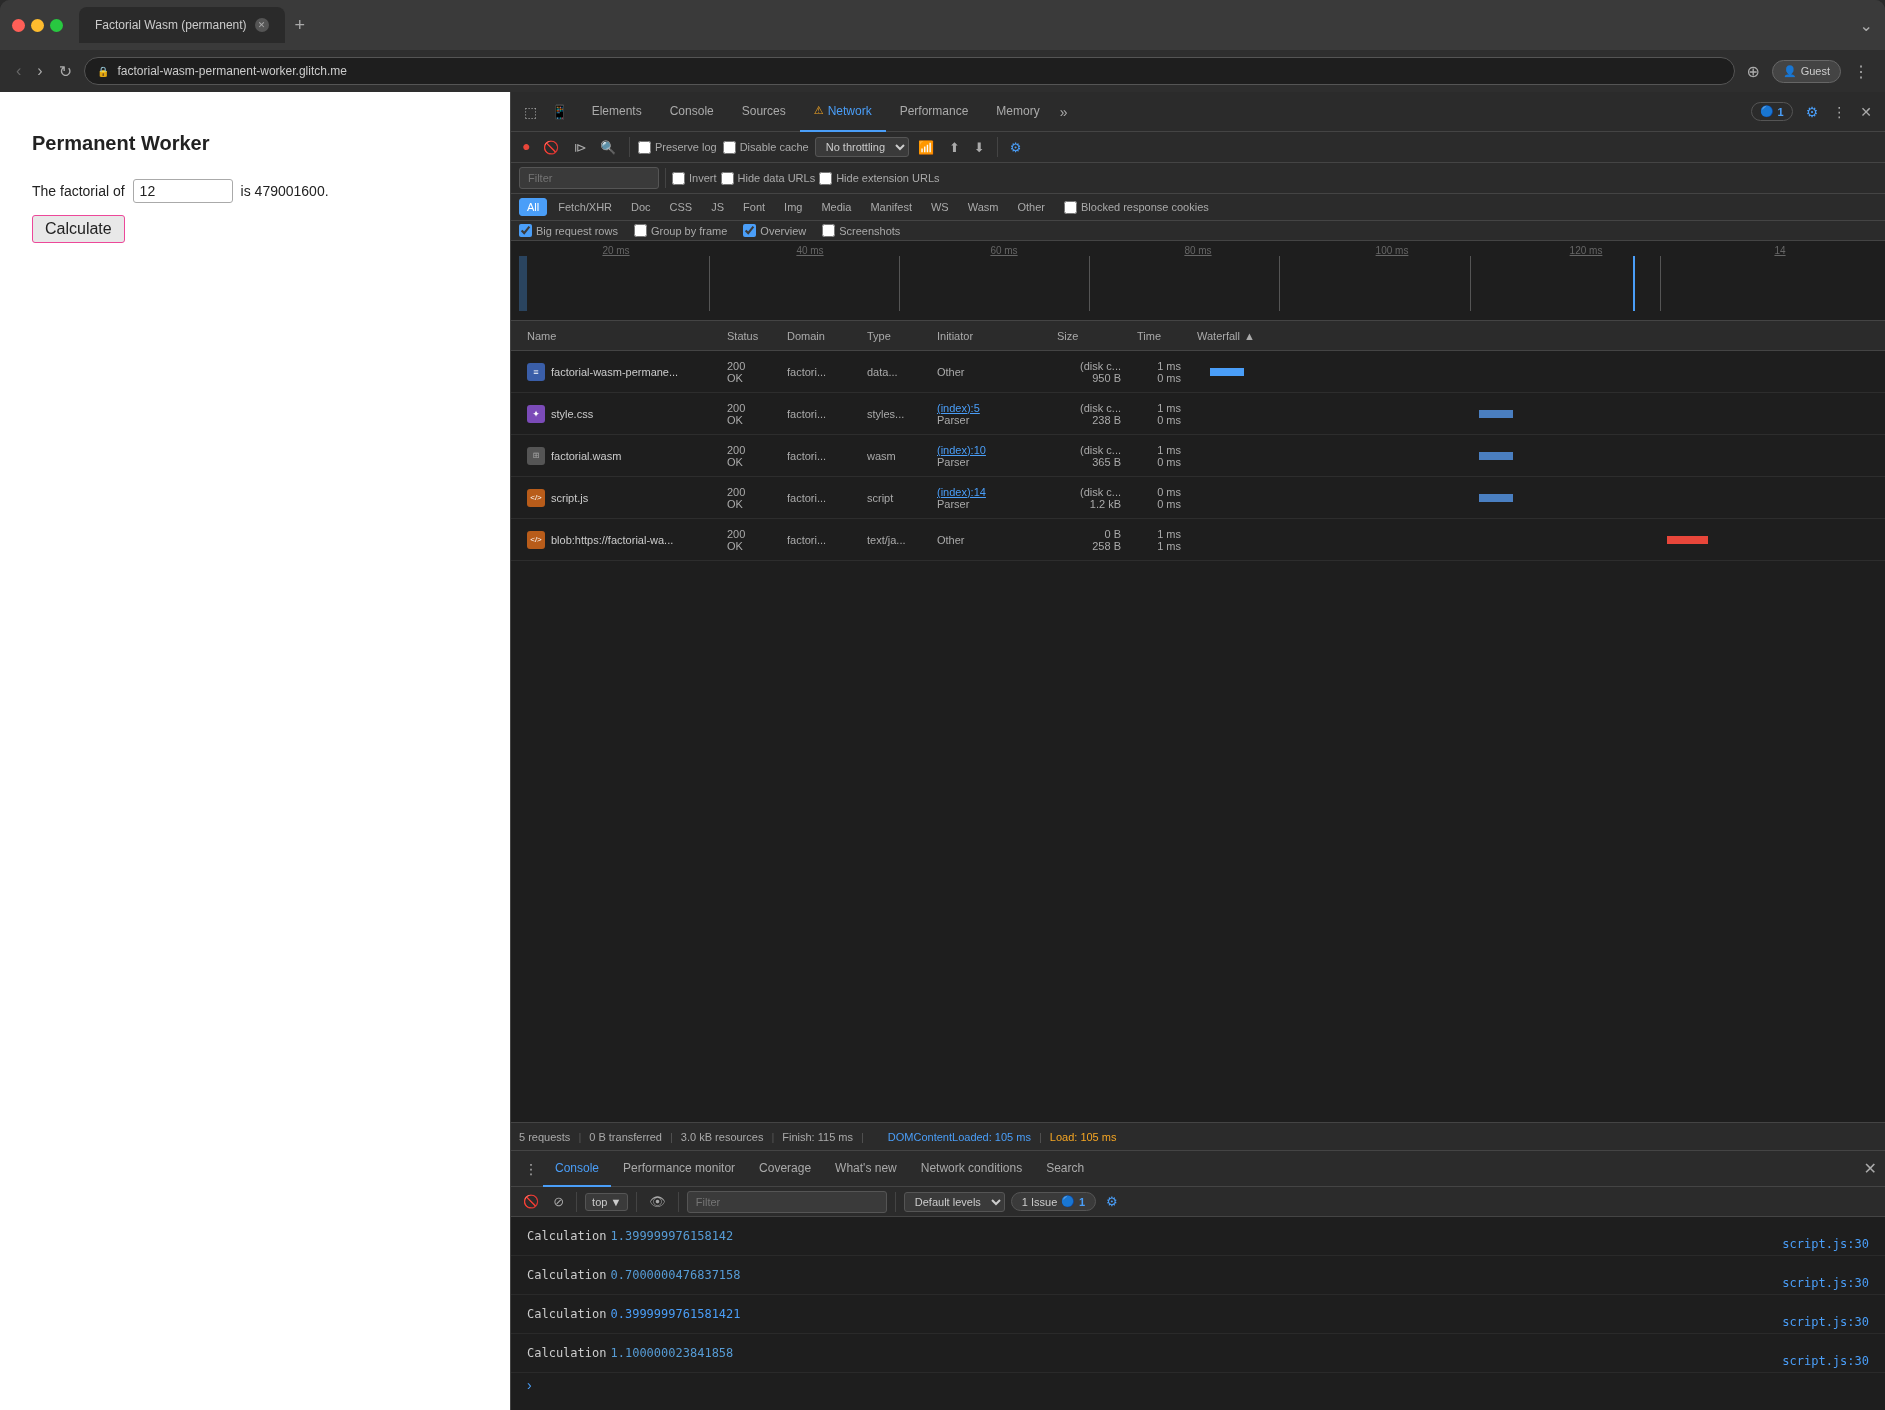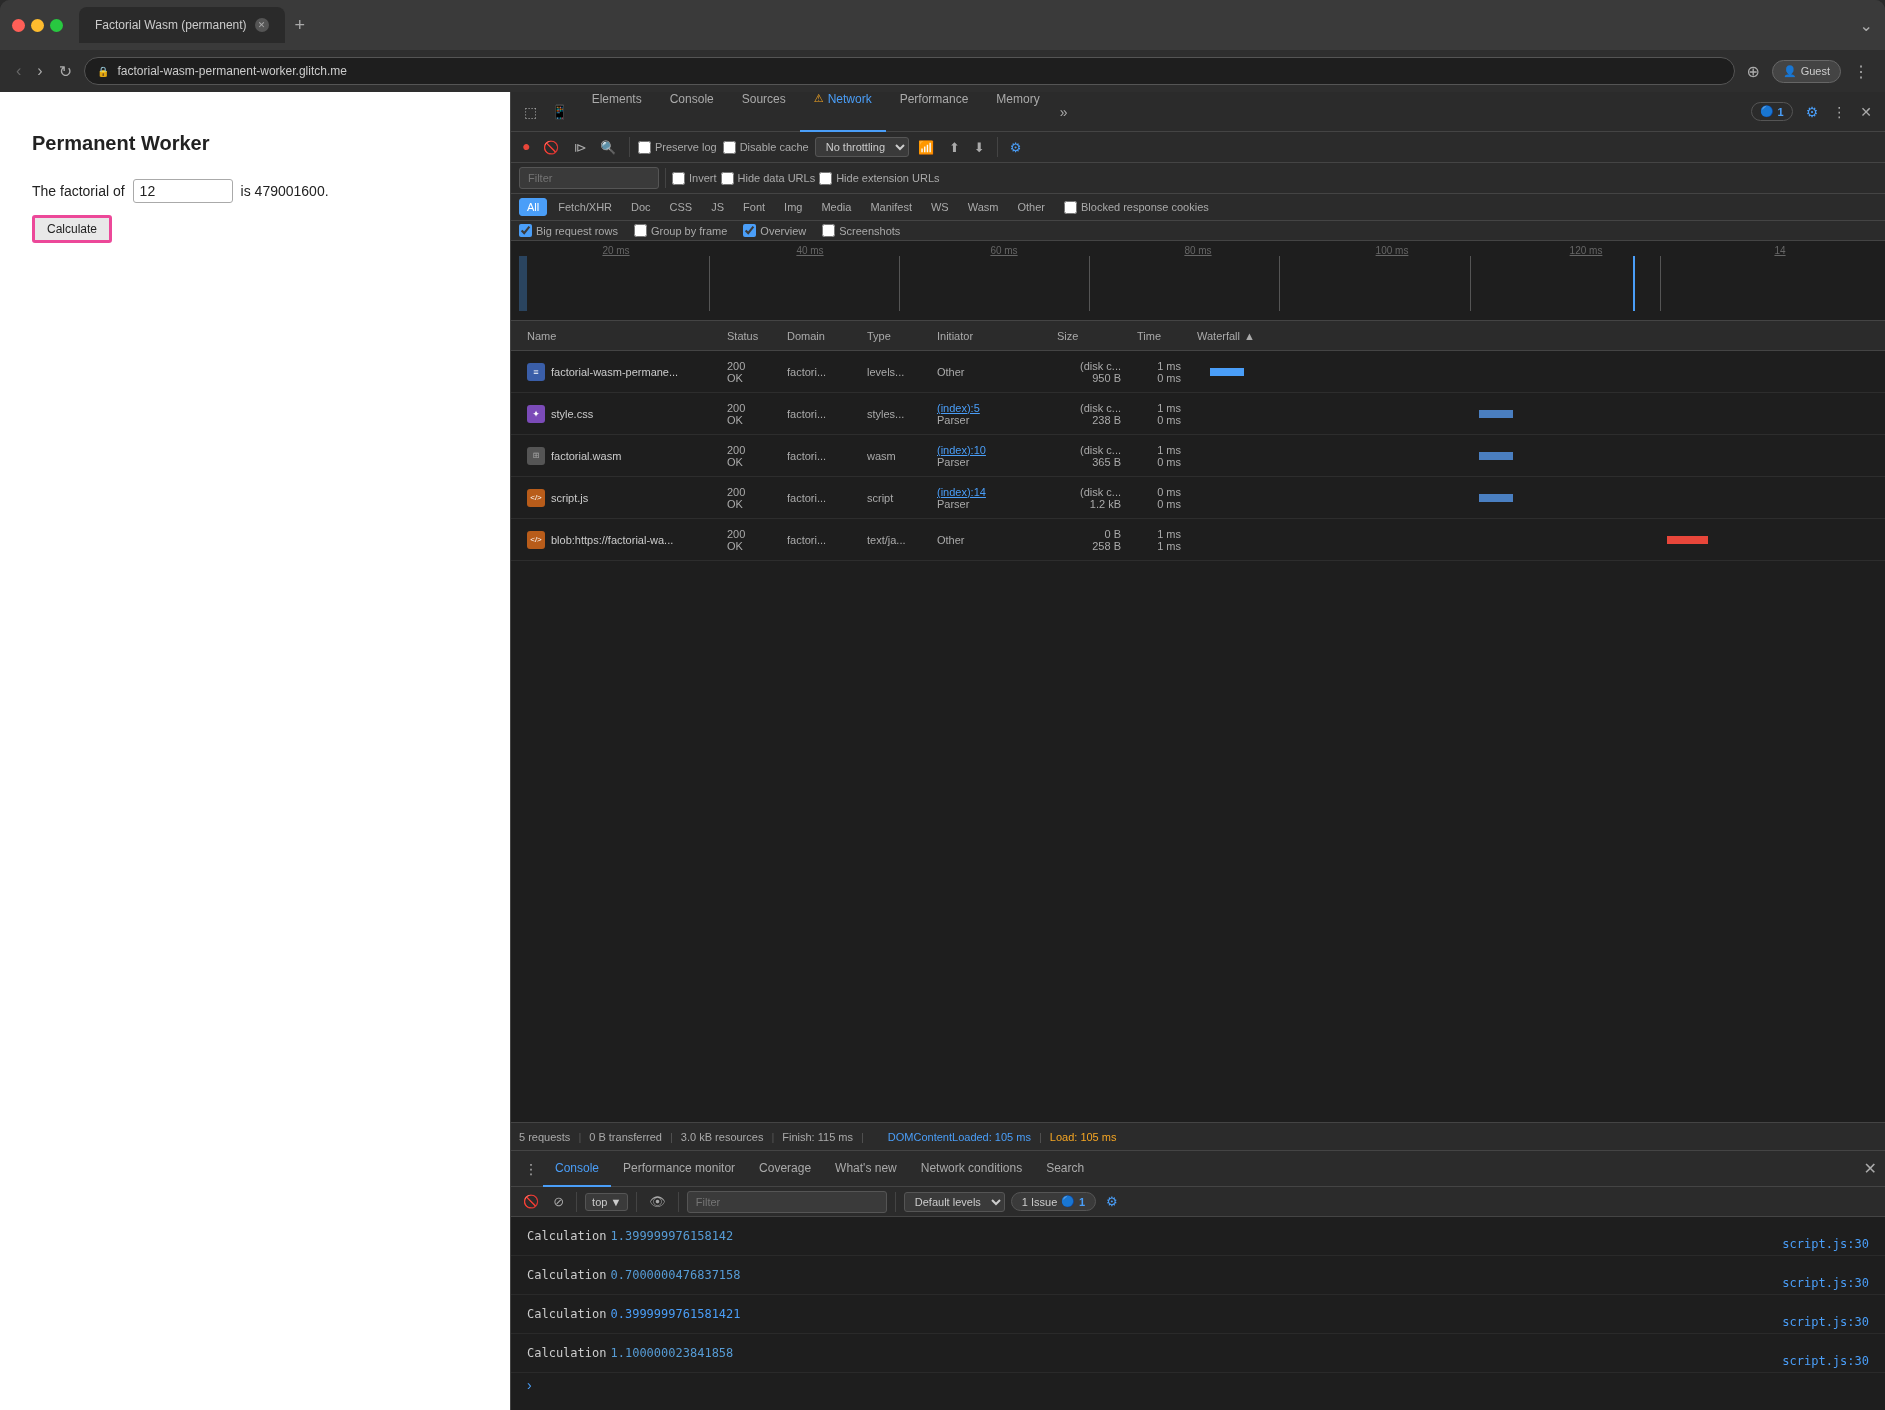--- a/index.html
+++ b/index.html
@@ -205,24 +205,24 @@
       border: 1px solid #aaa;
       border-radius: 3px;
       padding: 3px 6px;
       font-size: 14px;
       width: 100px;
       color: #222;
     }
 
     .calculate-btn {
       background: #e8e8e8;
-      border: 3px solid #ec4899;
+      border: 1px solid #ec4899;
       border-radius: 3px;
       padding: 4px 12px;
-      font-size: 12px;
+      font-size: 16px;
       cursor: pointer;
       color: #222;
     }
 
     
     .devtools {
       flex: 1;
       background: #1e1e1e;
       display: flex;
       flex-direction: column;
@@ -254,20 +254,21 @@
       display: flex;
       align-items: center;
       gap: 0;
       flex: 1;
     }
 
     .devtools-tab {
       padding: 0 14px;
       height: 40px;
       display: flex;
+      align-items: center;
       font-size: 12px;
       color: #aaa;
       cursor: pointer;
       border-bottom: 2px solid transparent;
       white-space: nowrap;
     }
 
     .devtools-tab.active {
       color: #4a9ef8;
       border-bottom: 2px solid #4a9ef8;
@@ -874,21 +875,21 @@
 
         <div class="table-row">
           <div class="td name">
             <div class="file-icon doc">≡</div>
             <span>factorial-wasm-permane...</span>
           </div>
           <div class="td status">
             <div class="status-ok">200<br>OK</div>
           </div>
           <div class="td domain">factori...</div>
-          <div class="td type">levels...</div>
+          <div class="td type">data...</div>
           <div class="td initiator">
             <span style="color:#aaa;">Other</span>
           </div>
           <div class="td size">(disk c...<br>950 B</div>
           <div class="td time">1 ms<br>0 ms</div>
           <div class="td waterfall">
             <div class="waterfall-bar-container">
               <div class="waterfall-bar" style="left: 2%; width: 5%;"></div>
             </div>
           </div>

